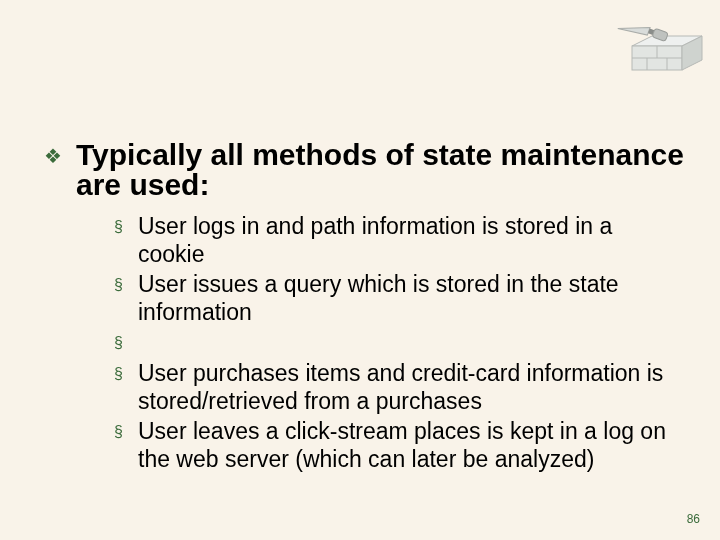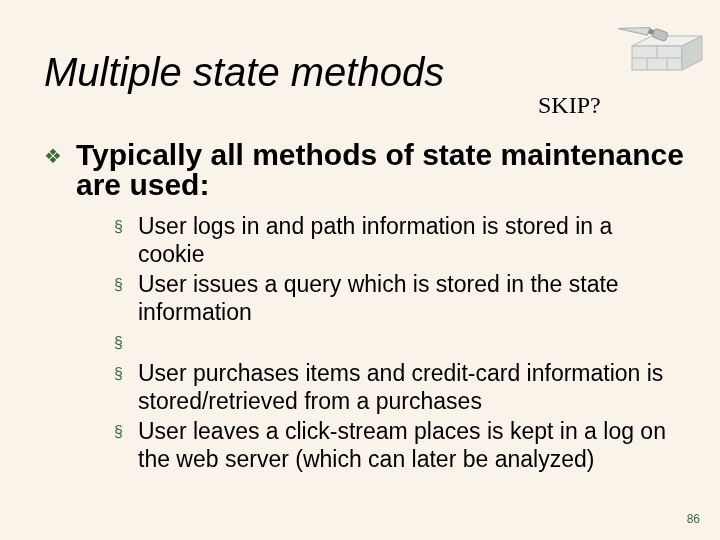--- a/index.html
+++ b/index.html
@@ -112,23 +112,21 @@
       </g>
 
       <g transform="translate(18,0) rotate(20 20 20)">
         <polygon points="0,30 30,18 30,26" fill="#d9dcda" stroke="#a9aca9" stroke-width="1"></polygon>
         <rect x="30" y="19" width="5" height="5" fill="#8a8d8a"></rect>
         <rect x="35" y="17" width="14" height="9" rx="3" fill="#bfc2bf" stroke="#9a9d9a"></rect>
       </g>
     </svg>
   </div>
 
-  <div class="title">Multiple state methods</div>
 
-  <div class="skip">SKIP?</div>
 
   <div class="body">
     <div class="lvl1">
       <div class="bullet">❖</div>
       <div class="text">Typically all methods of state maintenance are used:</div>
     </div>
 
     <div class="lvl2-list">
       <div class="lvl2">
         <div class="bullet">§</div>

